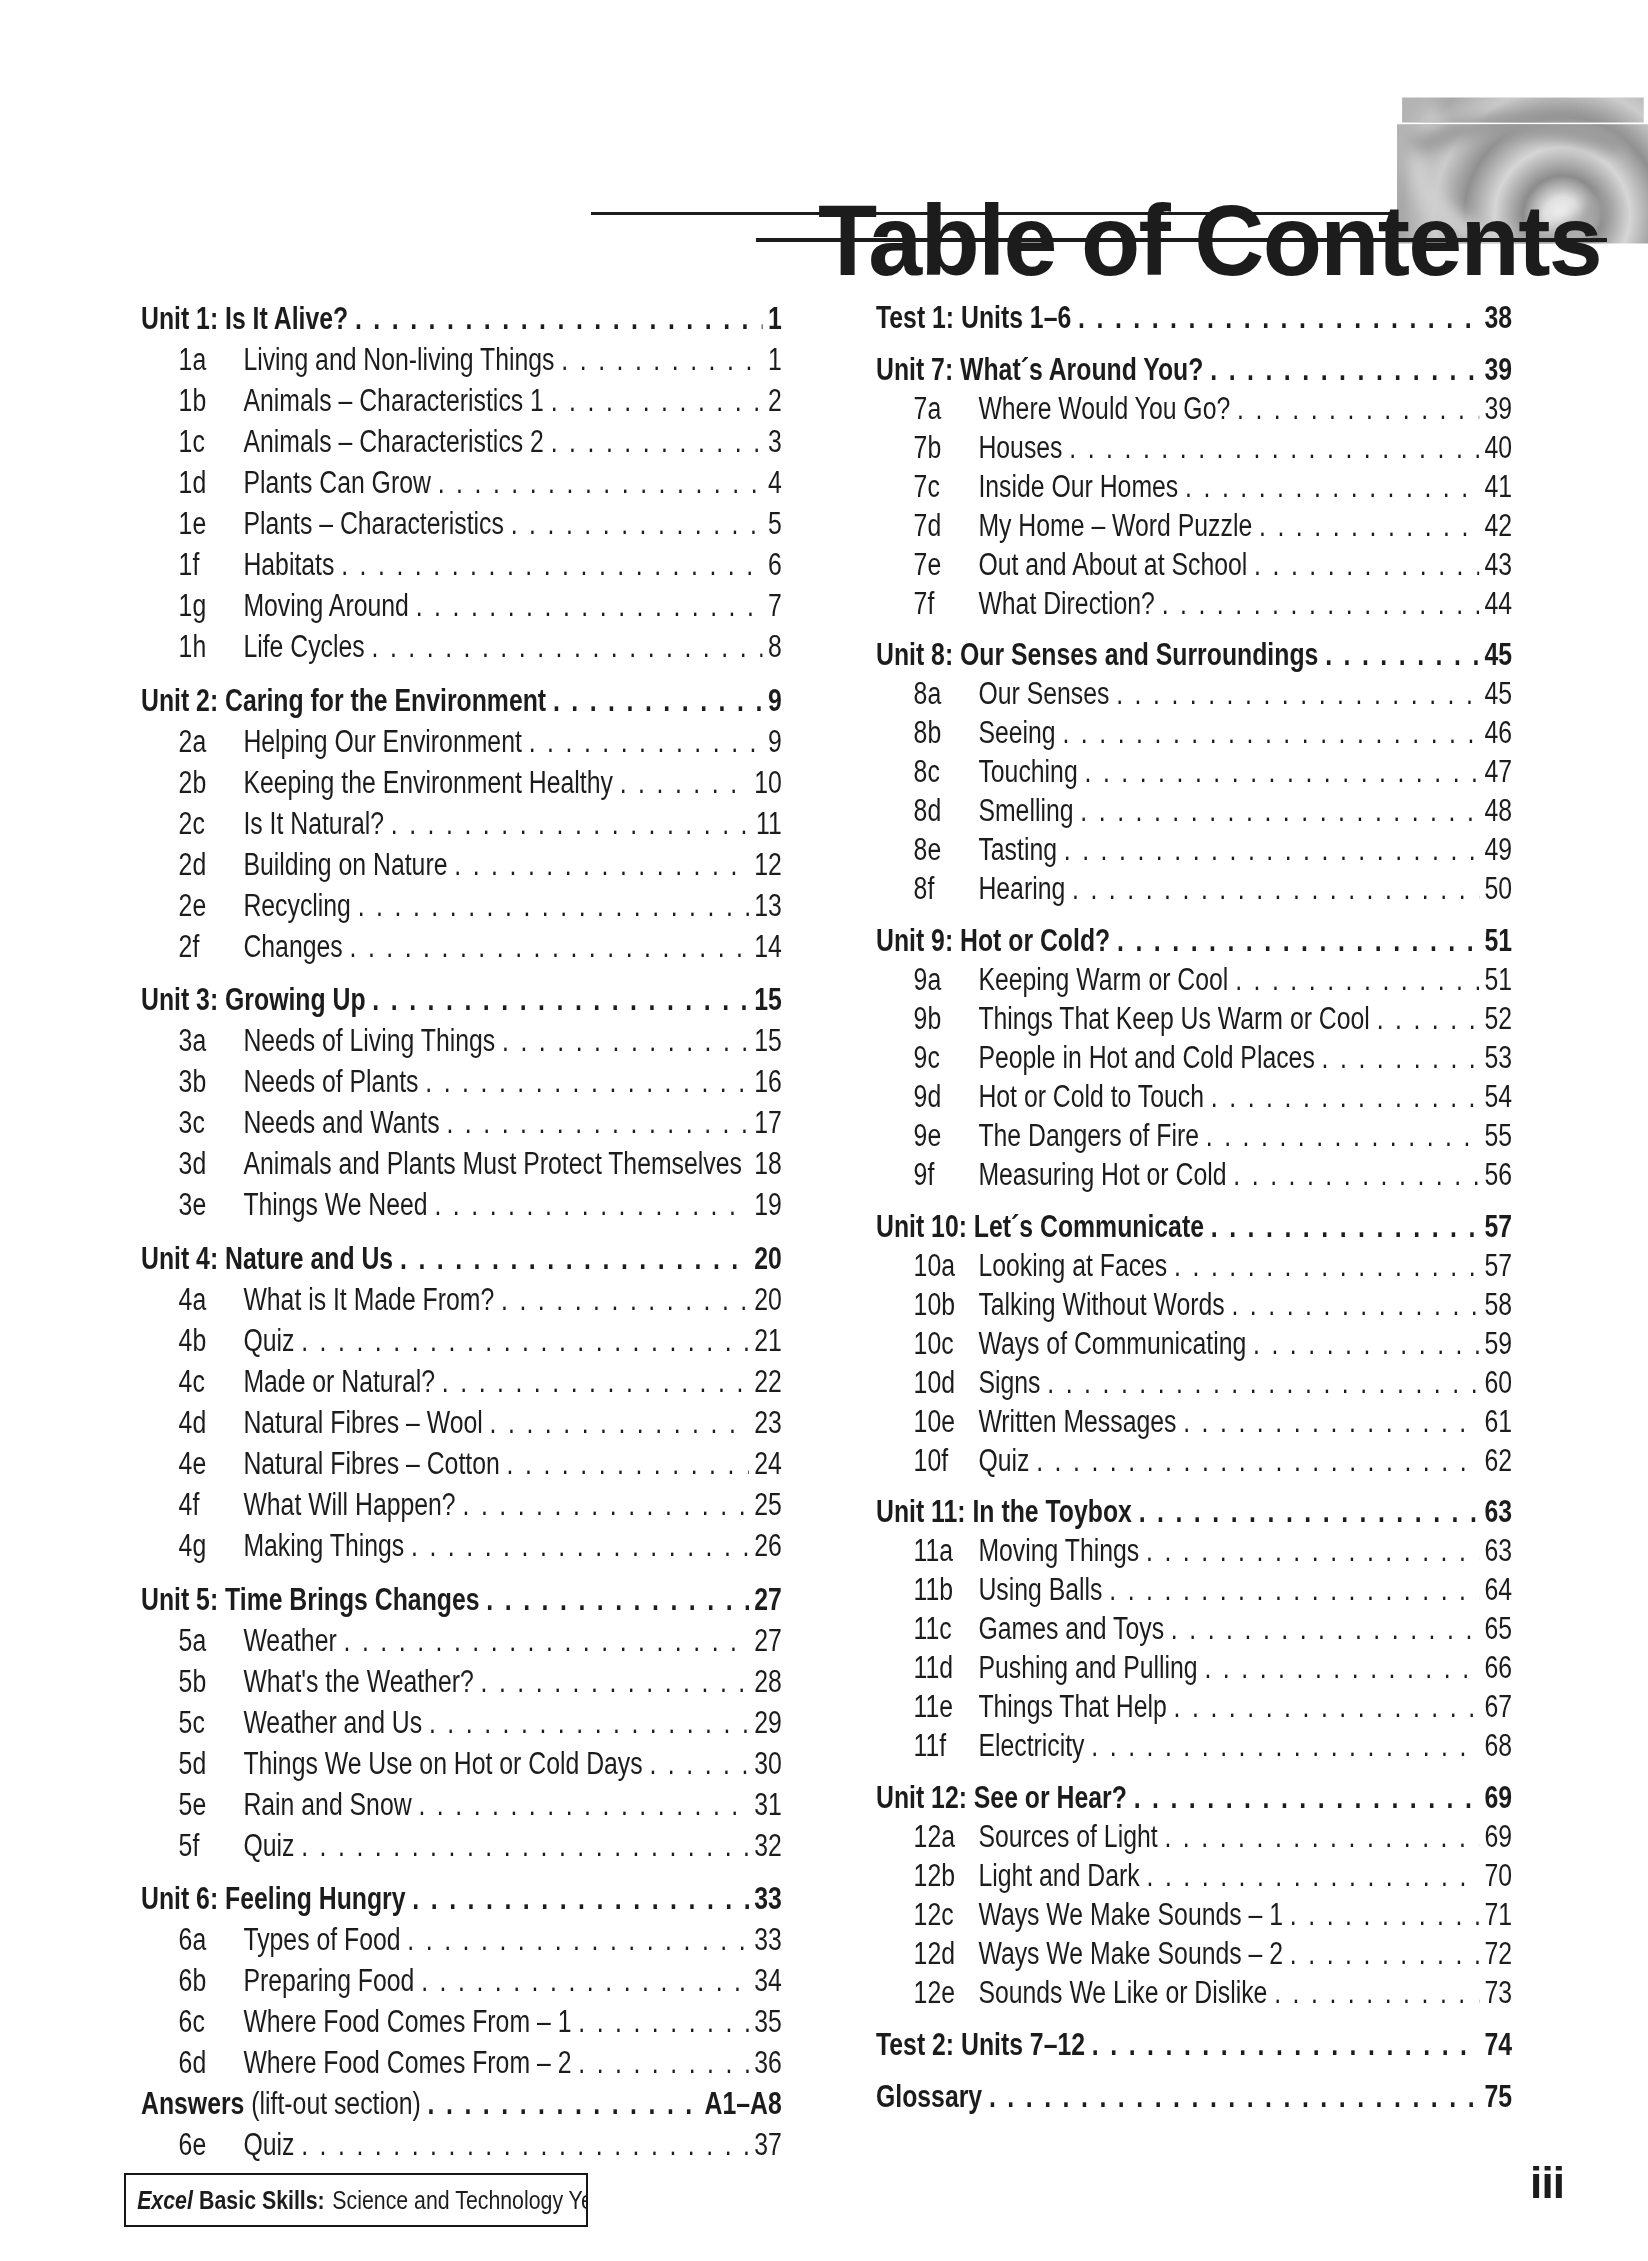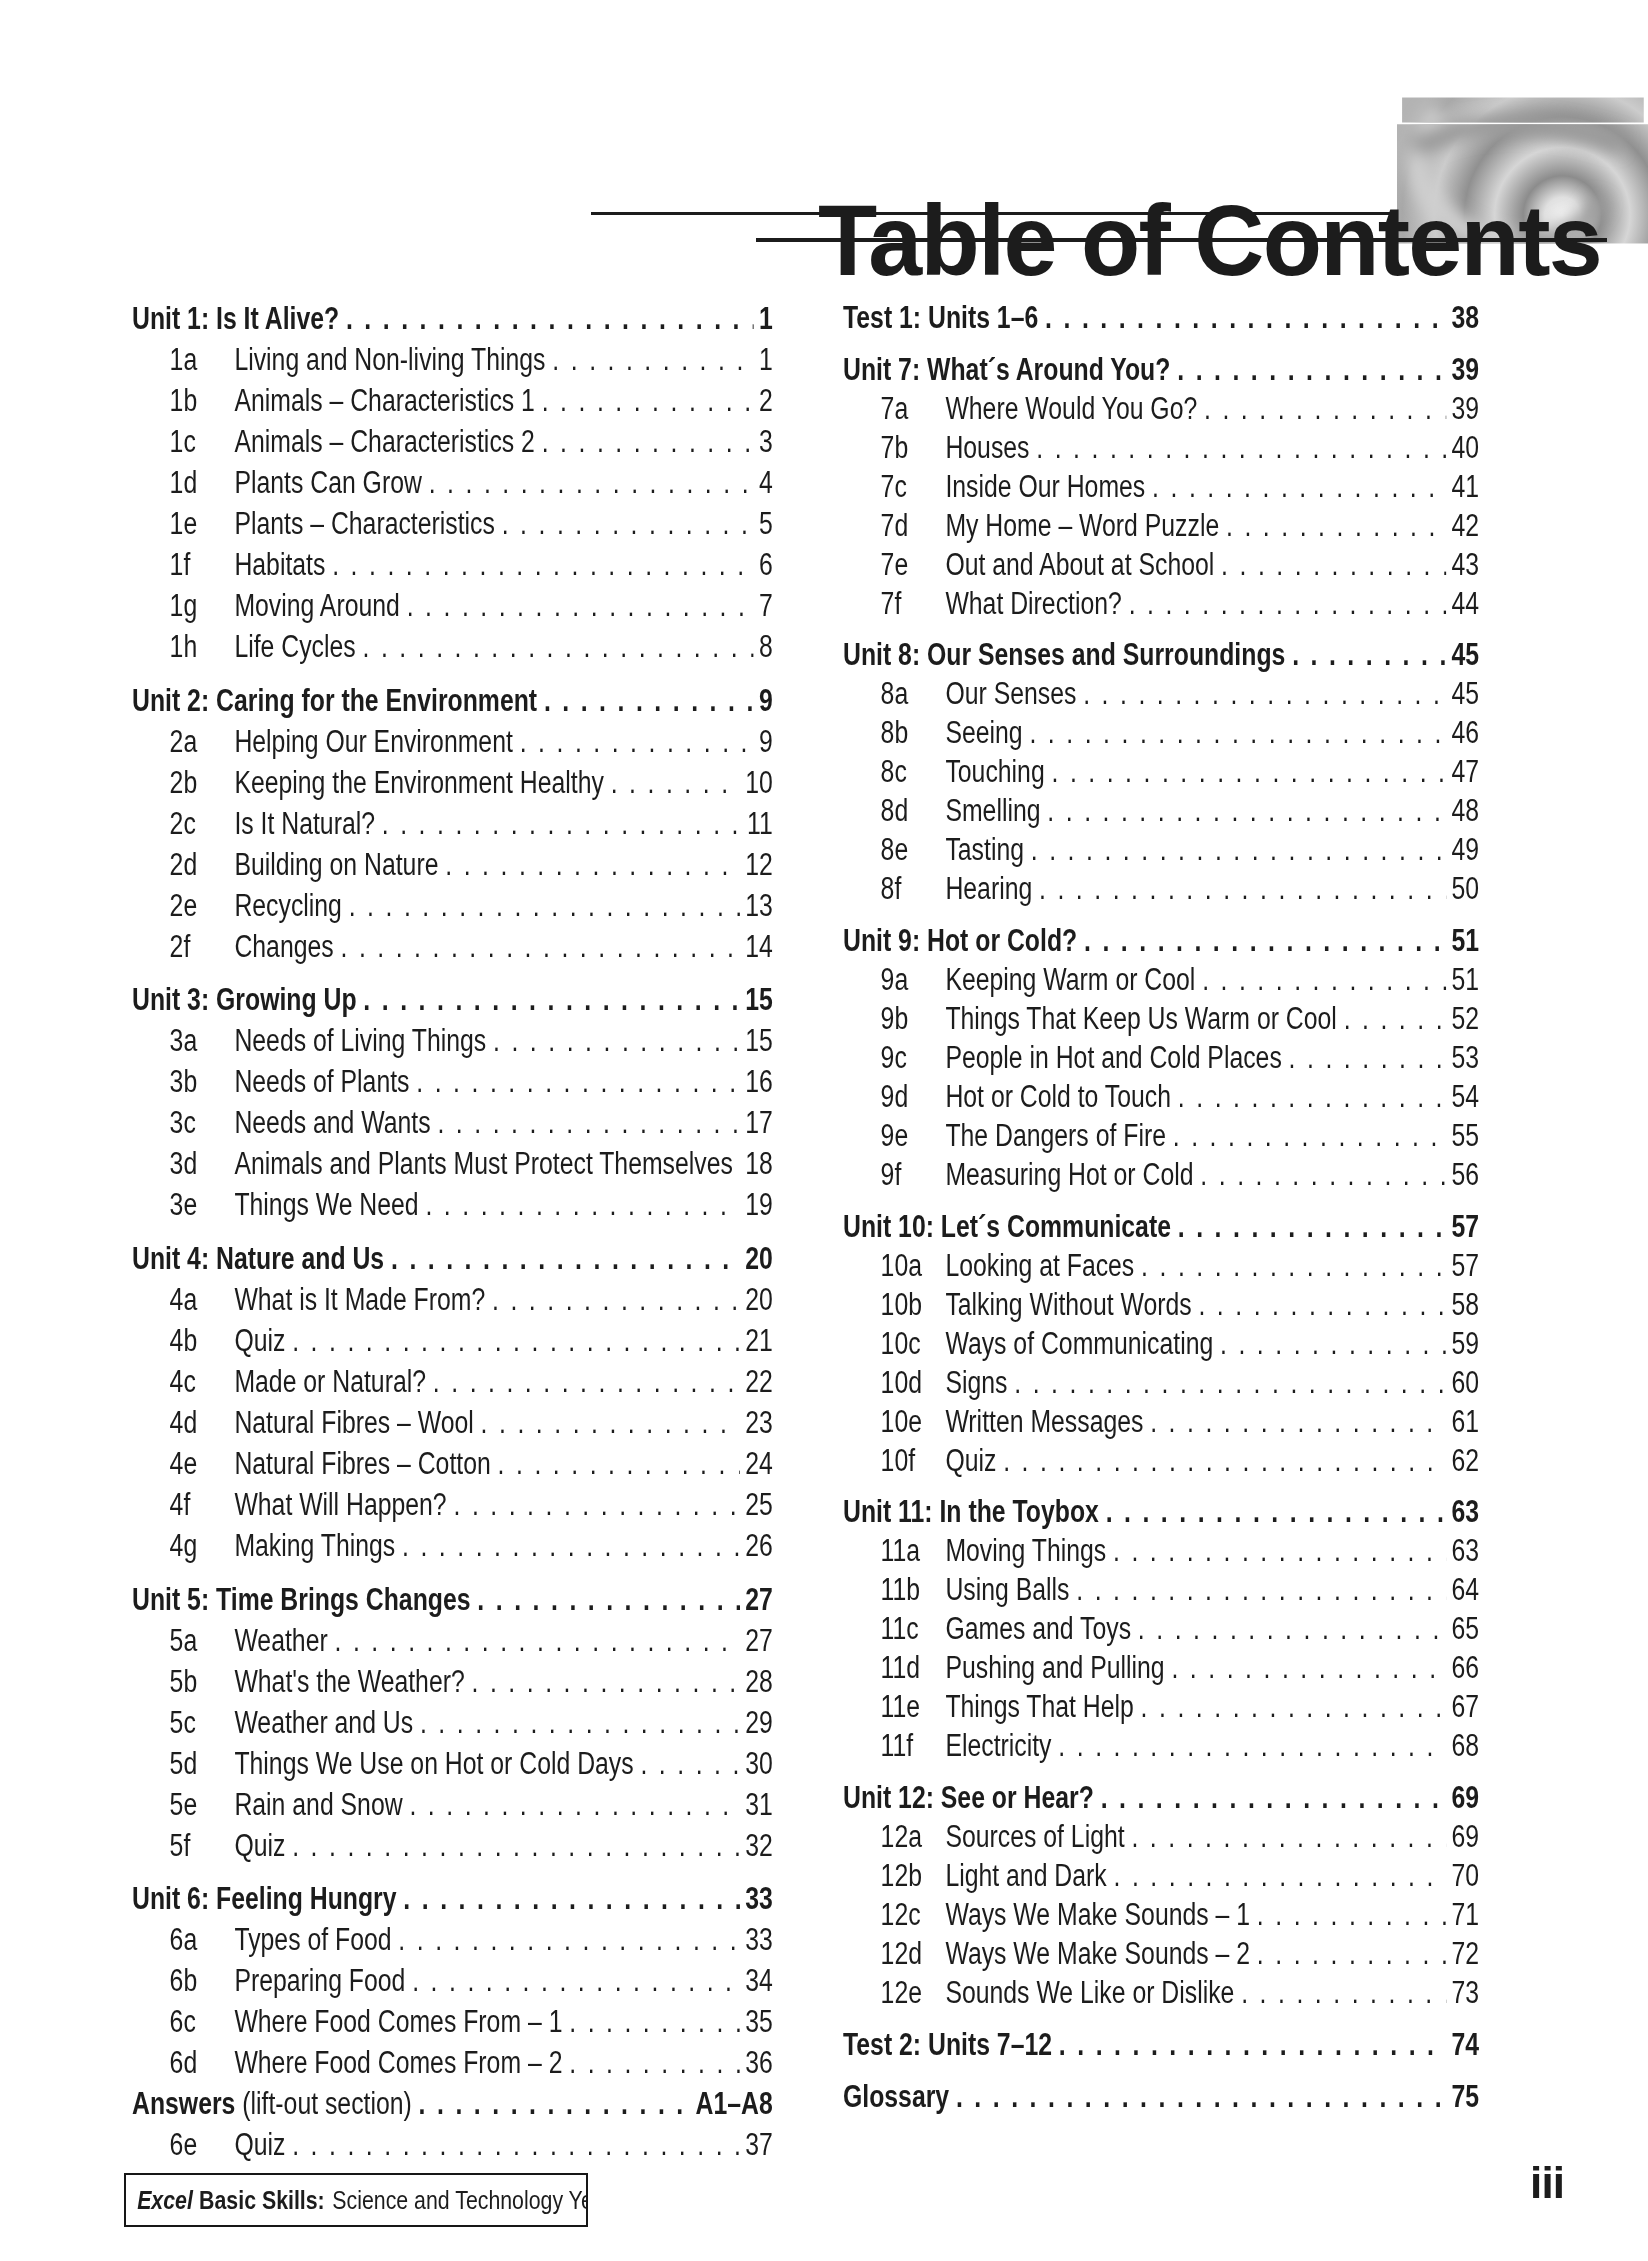--- a/index.html
+++ b/index.html
@@ -11,22 +11,22 @@
   .page-title {
     position:absolute; top:125px; right:47px; z-index:3;
     font-size:97px; font-weight:700; letter-spacing:-1.7px; line-height:1;
     white-space:nowrap; transform:scaleY(1.04); transform-origin:top right;
   }
   .header-line-1 { position:absolute; left:591px; top:212px; width:806px; height:3.4px; background:#1c1c1c; z-index:1; }
   .header-line-2 { position:absolute; left:756px; top:238px; width:851px; height:4.2px; background:#1c1c1c; z-index:2; }
   .swirl { position:absolute; left:1397px; top:97px; z-index:0; }
   
   .col { position:absolute; top:298px; }
-  .col-left  { left:132px;  width:641px; }
-  .col-right { left:843px; width:636px; }
+  .col-left  { left:141px;  width:641px; }
+  .col-right { left:876px; width:636px; }
   .trow {
     display:flex; align-items:baseline; font-size:31px; white-space:nowrap;
     transform:scaleX(0.8); transform-origin:0 0;
   }
   .col-left  .trow { width:801px; height:41px; line-height:41px; }
   .col-right .trow { width:795px; height:39px; line-height:39px; }
   .trow--heading { font-weight:700; }
   .trow--gap { margin-top:12.7px; }
   .hlabel { flex:none; }
   .hmain { font-weight:700; }

